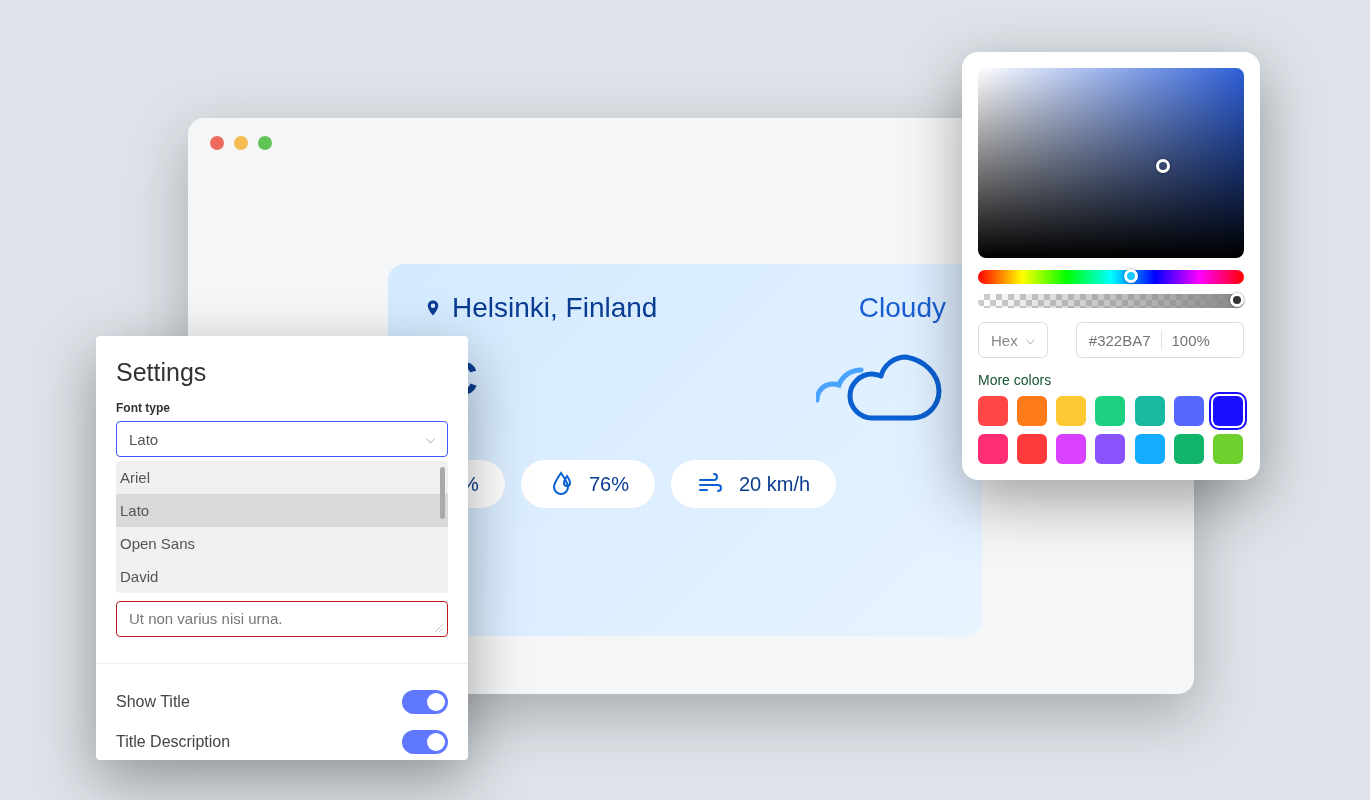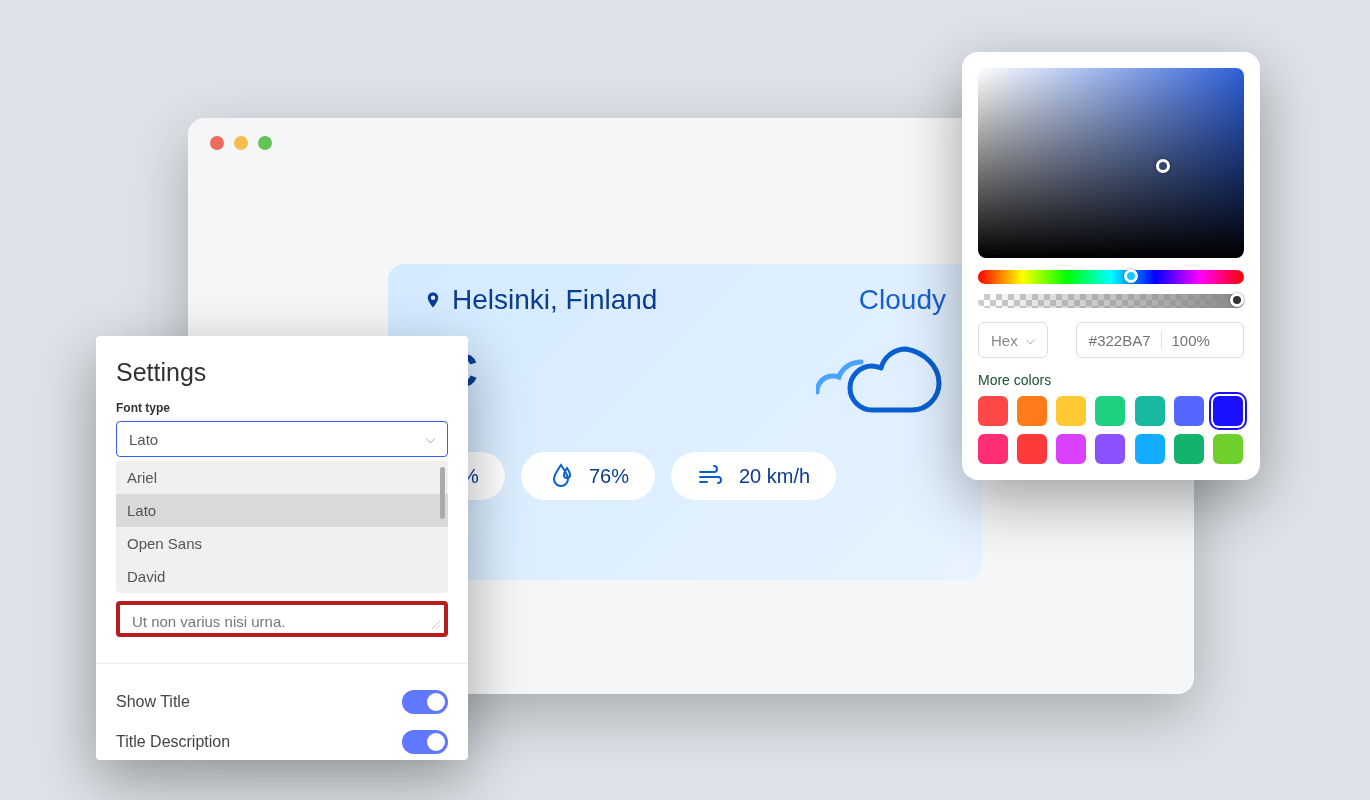--- a/index.html
+++ b/index.html
@@ -22,24 +22,24 @@
 .traffic-lights { position: absolute; left: 22px; top: 18px; display: flex; gap: 10px; }
 .tl { width: 14px; height: 14px; border-radius: 50%; }
 .tl.red { background: #ed6a5e; }
 .tl.yel { background: #f5bd4f; }
 .tl.grn { background: #61c454; }
 
 
 .weather {
   position: absolute;
   left: 200px; top: 146px;
-  width: 594px; height: 316px;
+  width: 594px; height: 372px;
   background: linear-gradient(135deg, #d3eaff 0%, #e7f3ff 100%);
   border-radius: 16px;
-  padding: 20px 36px;
+  padding: 28px 36px;
 }
 .weather-top { display: flex; justify-content: space-between; align-items: center; margin-bottom: 8px; }
 .loc { display: flex; align-items: center; gap: 10px; color: #0a3d91; font-size: 28px; font-weight: 500; }
 .cond { color: #1a5fd1; font-size: 28px; font-weight: 500; }
 .temp-row { display: flex; justify-content: space-between; align-items: center; margin-top: 6px; }
 .temp { color: #0a3d91; font-size: 48px; font-weight: 600; }
 .cloud-ico { width: 130px; height: 92px; }
 .stats { display: flex; gap: 16px; margin-top: 36px; justify-content: flex-start; }
 .stat { background: #fff; border-radius: 999px; padding: 10px 26px; display: flex; align-items: center; gap: 14px; color: #0a3d91; font-size: 20px; font-weight: 500; }
 .stat svg { width: 28px; height: 28px; }
@@ -59,25 +59,25 @@
 .select {
   border: 1px solid #3d5afe; border-radius: 4px; height: 36px;
   display: flex; align-items: center; justify-content: space-between;
   padding: 0 12px; color: #555; font-size: 15px;
 }
 .chev { color: #888; font-size: 12px; }
 .dropdown {
   margin-top: 4px; background: #f0f0f0; border-radius: 4px; overflow: hidden;
   position: relative;
 }
-.dd-item { padding: 8px 11px; font-size: 15px; color: #555; }
+.dd-item { padding: 8px 4px; font-size: 15px; color: #555; }
 .dd-item.hov { background: #d9d9d9; }
 .dd-scroll { position: absolute; right: 3px; top: 6px; width: 5px; height: 52px; background: #aaa; border-radius: 3px; }
 .ta {
-  margin-top: 8px; border: 4px solid #b91c1c; border-radius: 4px;
+  margin-top: 8px; border: 1px solid #b91c1c; border-radius: 4px;
   padding: 8px 12px; font-size: 15px; color: #777; height: 36px;
   position: relative;
 }
 .ta::after { content: ''; position: absolute; right: 4px; bottom: 4px; width: 8px; height: 8px; background: linear-gradient(135deg, transparent 45%, #ccc 50%, transparent 55%, transparent 70%, #ccc 75%, transparent 80%); }
 .hr { height: 1px; background: #eee; margin: 26px -20px 18px; }
 .toggle-row { display: flex; justify-content: space-between; align-items: center; padding: 8px 0; }
 .toggle-row span { color: #444; font-size: 16px; }
 .toggle { width: 46px; height: 24px; background: #6078ff; border-radius: 12px; position: relative; }
 .toggle::after { content: ''; position: absolute; right: 3px; top: 3px; width: 18px; height: 18px; background: #fff; border-radius: 50%; }
 

